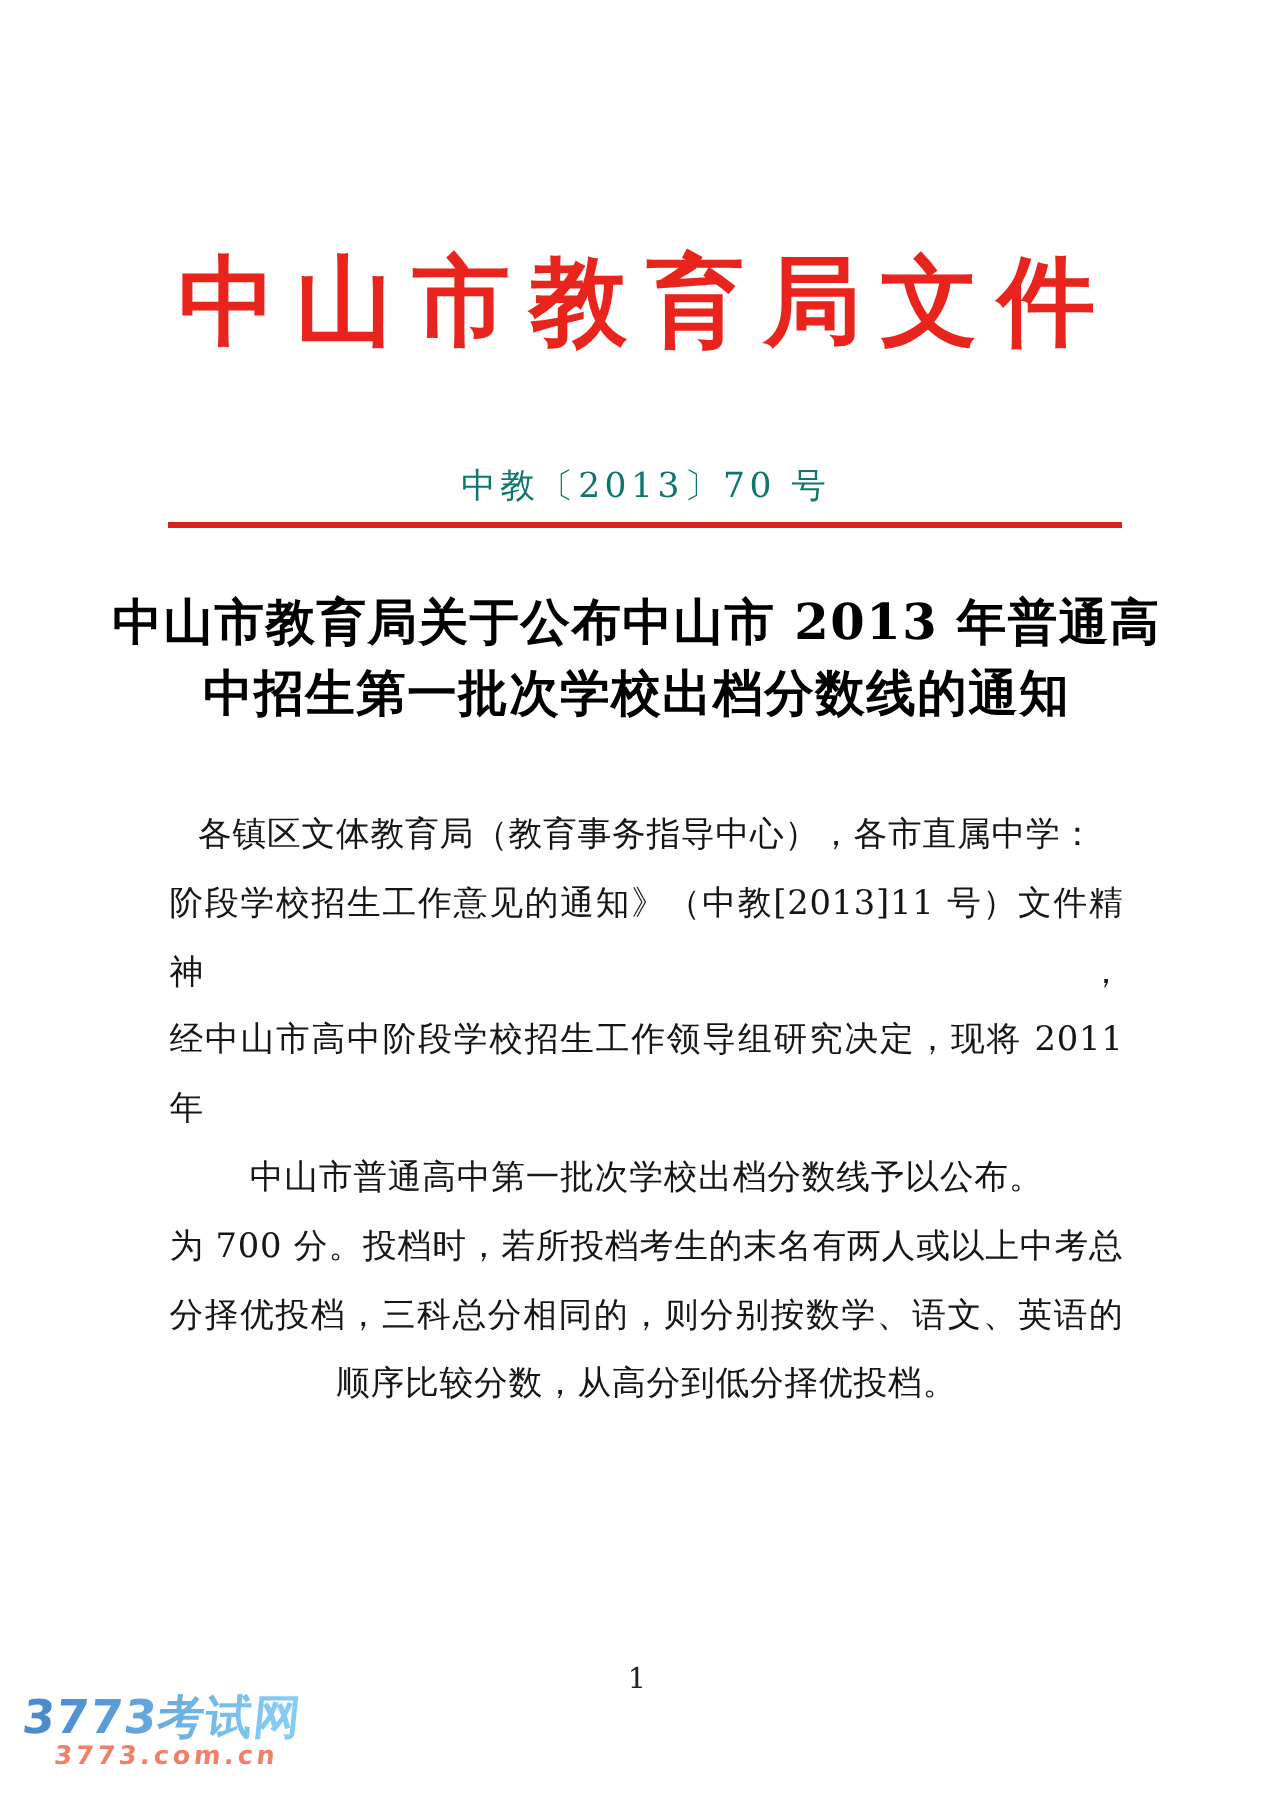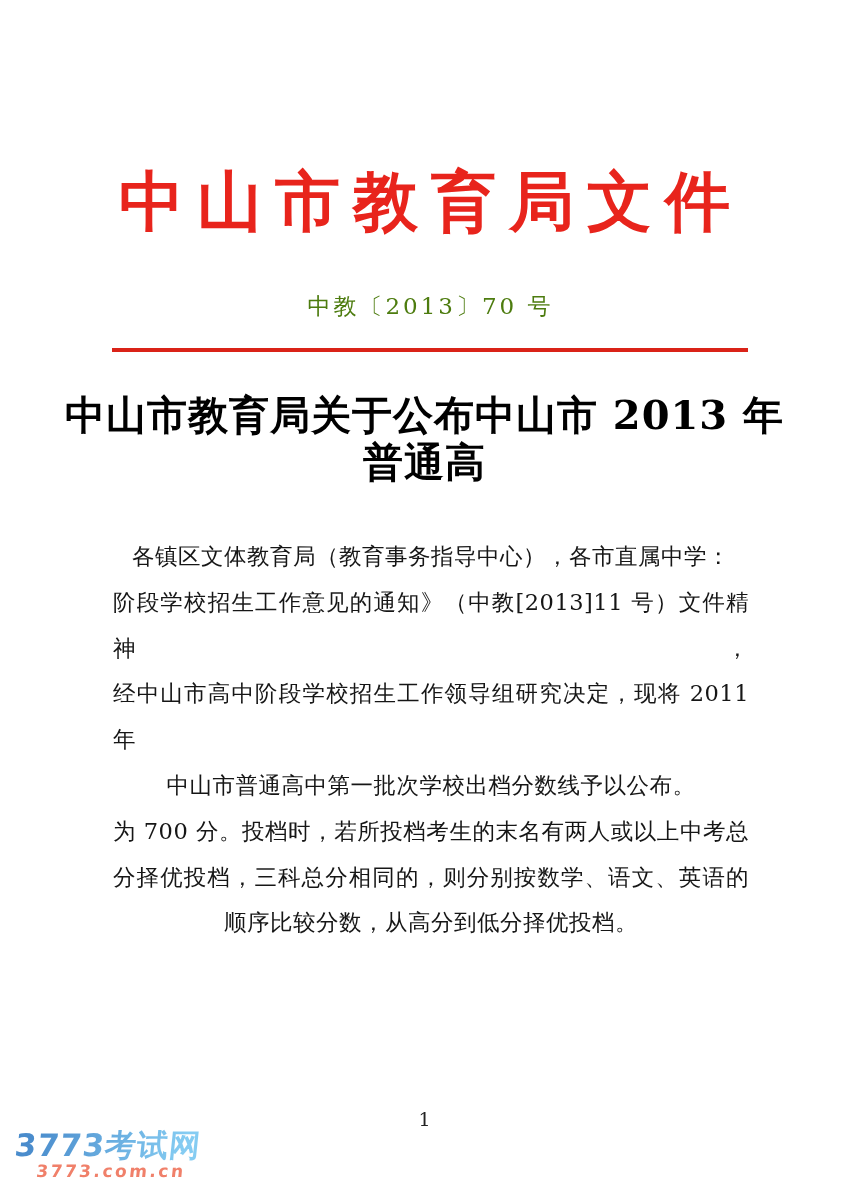--- a/index.html
+++ b/index.html
@@ -20,45 +20,45 @@
     font-size: 65px;
     line-height: 82px;
     font-weight: bold;
     color: var(--header-red, #e8241c);
     letter-spacing: 13px;
     text-indent: 13px;
     white-space: nowrap;
   }
   .doc-number {
     position: absolute;
-    top: 292px;
+    top: 310px;
     left: 0;
     right: 0;
     text-align: center;
     font-size: 23px;
     line-height: 28px;
-    color: #4d7c0f;
+    color: #0f766e;
     letter-spacing: 3px;
     margin-left: 12px;
   }
   .red-rule {
     position: absolute;
     top: 348px;
     left: 112px;
     width: 636px;
     height: 4px;
     background: var(--rule-red, #da2318);
   }
   .doc-title {
     position: absolute;
     top: 391px;
     left: 55px;
     right: 55px;
     text-align: center;
-    font-size: 40px;
+    font-size: 33px;
     line-height: 47px;
     font-weight: bold;
     color: #000000;
     letter-spacing: 1px;
   }
   .body-text {
     position: absolute;
     top: 534px;
     left: 113px;
     width: 636px;
@@ -119,20 +119,21 @@
 <div class="page">
 
   <div class="agency-title">中山市教育局文件</div>
 
   <div class="doc-number">中教〔2013〕70 号</div>
 
   <div class="red-rule"></div>
 
   <div class="doc-title">
     <div>中山市教育局关于公布中山市 2013 年普通高</div>
+    <div>中招生第一批次学校出档分数线的通知</div>
   </div>
 
   <div class="body-text">
       <div class="body-line">各镇区文体教育局（教育事务指导中心），各市直属中学：</div>
       <div class="body-line justify">阶段学校招生工作意见的通知》（中教[2013]11 号）文件精神，</div>
       <div class="body-line justify">经中山市高中阶段学校招生工作领导组研究决定，现将 2011 年</div>
       <div class="body-line">中山市普通高中第一批次学校出档分数线予以公布。</div>
       <div class="body-line justify">为 700 分。投档时，若所投档考生的末名有两人或以上中考总</div>
       <div class="body-line justify">分择优投档，三科总分相同的，则分别按数学、语文、英语的</div>
       <div class="body-line">顺序比较分数，从高分到低分择优投档。</div>

